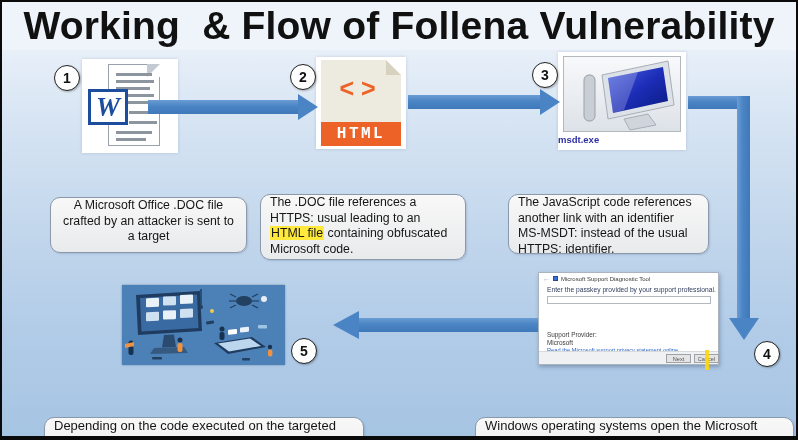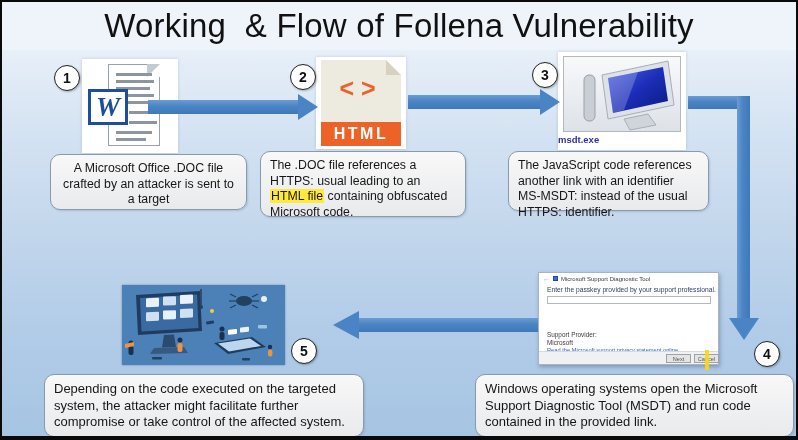--- a/index.html
+++ b/index.html
@@ -6,21 +6,21 @@
   *{box-sizing:border-box;}
   body{font-family:"Liberation Sans", sans-serif;}
   #stage{
     position:relative;width:798px;height:440px;overflow:hidden;
     border:2px solid #0a0a0a;border-bottom:4px solid #0a0a0a;
     background:linear-gradient(180deg,#f3f7fc 0%,#e9f0f9 10%,#d6e4f3 28%,#c3d7ec 52%,#b2cce8 75%,#a6c5e3 100%);
   }
   
   .titlebar{position:absolute;left:0;top:0;width:100%;height:48px;background:#eff4fb;
     display:flex;align-items:center;justify-content:center;}
-  .titlebar h1{margin:0;font-size:33px;font-weight:400;color:#111;letter-spacing:.2px;white-space:pre-wrap;}
+  .titlebar h1{margin:0;font-size:39px;font-weight:700;color:#111;letter-spacing:.2px;white-space:pre-wrap;}
   
   .badge{position:absolute;width:26px;height:26px;border-radius:50%;background:#fdfdfd;
     border:1.6px solid #222;display:flex;align-items:center;justify-content:center;
     font-size:14px;font-weight:700;color:#111;box-shadow:1px 1px 2px rgba(0,0,0,.25);z-index:6;}
   
   .card{position:absolute;background:#fff;box-shadow:0 0 3px rgba(90,110,140,.25);z-index:2;}
   
   .doc-page{position:absolute;left:26px;top:5px;width:52px;height:82px;background:#fff;border:1px solid #9aa3ad;}
   .doc-fold{position:absolute;right:-1px;top:-1px;width:0;height:0;
     border-top:13px solid #fff;border-left:13px solid #c4cad1;transform:rotate(90deg);}
@@ -28,38 +28,38 @@
   .w-logo{position:absolute;left:6px;top:30px;width:40px;height:36px;background:#fff;
     border:3px solid #1d4e9e;color:#1d4e9e;font-family:"Liberation Serif",serif;
     font-weight:700;font-style:italic;font-size:27px;line-height:30px;text-align:center;z-index:3;}
   
   .html-file{position:absolute;left:5px;top:3px;width:80px;height:86px;background:#edeadf;}
   .html-fold{position:absolute;right:0;top:0;width:0;height:0;
     border-top:15px solid #fff;border-left:15px solid #d7d1bf;}
   .code-glyph{position:absolute;left:0;top:14px;width:100%;text-align:center;
     color:#ec6227;font-weight:700;font-size:25px;letter-spacing:7px;}
   .html-banner{position:absolute;left:0;bottom:0;width:100%;height:24px;background:#ec6227;
-    color:#fff;font-weight:700;font-size:16px;letter-spacing:2.5px;text-align:center;line-height:24px;}
+    color:#fff;font-weight:700;font-size:16px;letter-spacing:2.5px;text-align:center;line-height:24px;font-family:Liberation Mono, monospace;}
   
   .mon-frame{position:absolute;left:5px;top:4px;width:118px;height:76px;border:1px solid #b3b8bd;
     background:linear-gradient(180deg,#f8f9fb,#dde2e8);}
   .msdt-label{position:absolute;left:0;top:82px;width:100%;text-align:left;
     color:#2c31a3;font-weight:700;font-size:9.5px;}
   
   .arrow-body{position:absolute;background:linear-gradient(180deg,#6a9cd4,#4a84c4 45%,#3f79ba);z-index:4;}
   .head-right{position:absolute;width:0;height:0;border-top:13px solid transparent;
     border-bottom:13px solid transparent;border-left:20px solid #4a84c4;z-index:4;}
   .head-left{position:absolute;width:0;height:0;border-top:14px solid transparent;
     border-bottom:14px solid transparent;border-right:26px solid #4a84c4;z-index:4;}
   .head-down{position:absolute;width:0;height:0;border-left:15px solid transparent;
     border-right:15px solid transparent;border-top:22px solid #4a84c4;z-index:4;}
   
   .cap{position:absolute;background:linear-gradient(180deg,#f8f8f8,#e9eaec);
-    border:1.5px solid #8b99ad;border-radius:10px;padding:6px 9px;
-    font-size:12.3px;line-height:1.27;color:#161616;z-index:3;box-shadow:1px 1px 2px rgba(60,80,110,.2);}
+    border:1.5px solid #8b99ad;border-radius:10px;padding:0 9px;
+    font-size:12.3px;line-height:1.27;color:#161616;z-index:3;box-shadow:1px 1px 2px rgba(60,80,110,.2);margin-top:43px;}
   .cap.center{text-align:center;}
   .hl{background:#ffe93c;padding:0 1px;}
   
   .msdt-win{position:absolute;left:536px;top:270px;width:181px;height:93px;background:#fff;
     border:1px solid #a9b4c0;box-shadow:1px 2px 4px rgba(40,60,90,.35);z-index:3;font-family:"Liberation Sans",sans-serif;}
   .msdt-titlebar{position:absolute;left:0;top:0;width:100%;height:11px;display:flex;align-items:center;gap:3px;padding:0 4px;}
   .msdt-back{font-size:7px;color:#8fa3bb;line-height:1;}
   .msdt-appicon{width:5px;height:5px;background:#3a6fd8;border:1px solid #24498f;}
   .msdt-title{font-size:6px;color:#3a3a3a;white-space:nowrap;}
   .msdt-prompt{position:absolute;left:8px;top:13px;font-size:6.7px;color:#2f3d5c;white-space:nowrap;}

